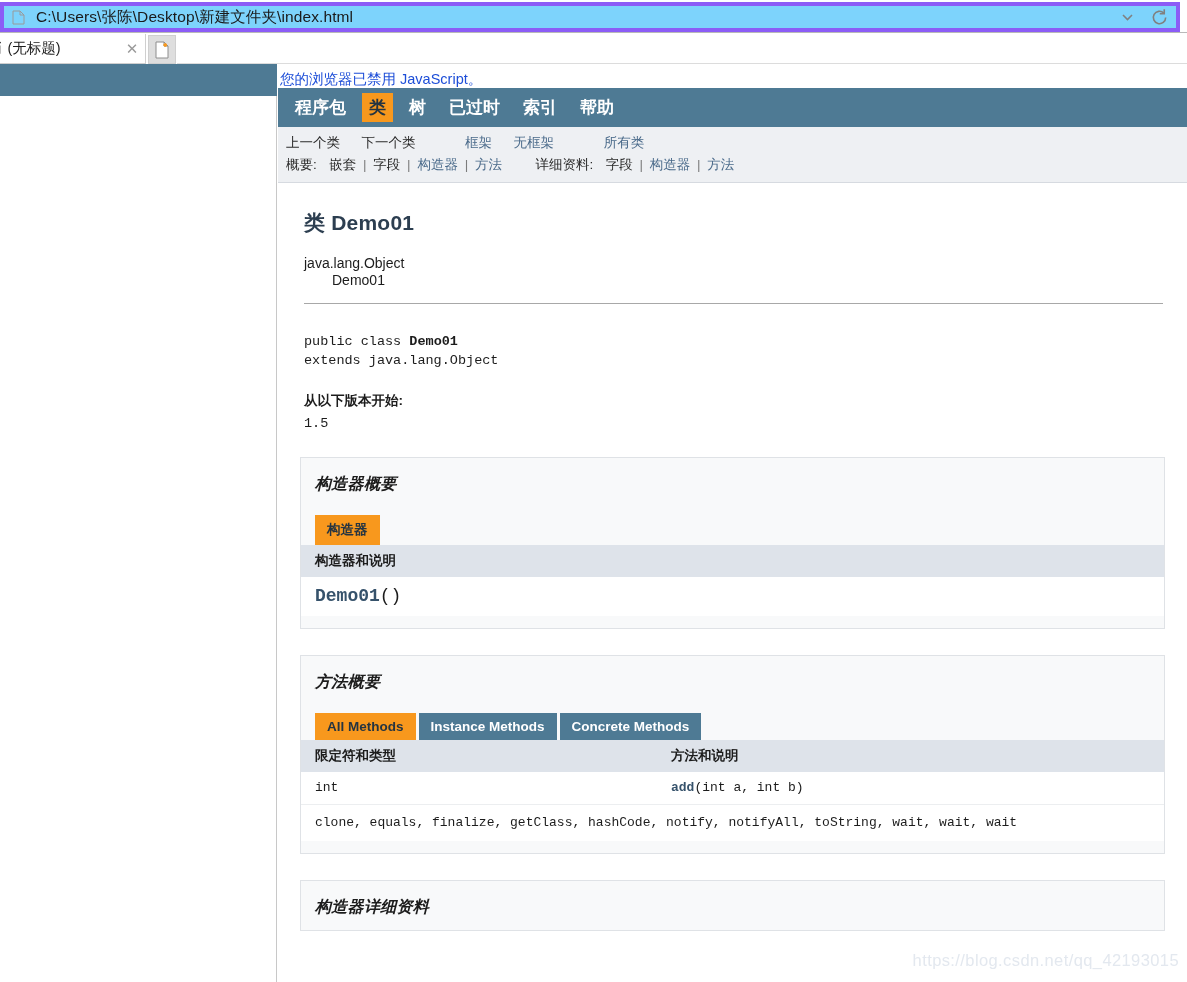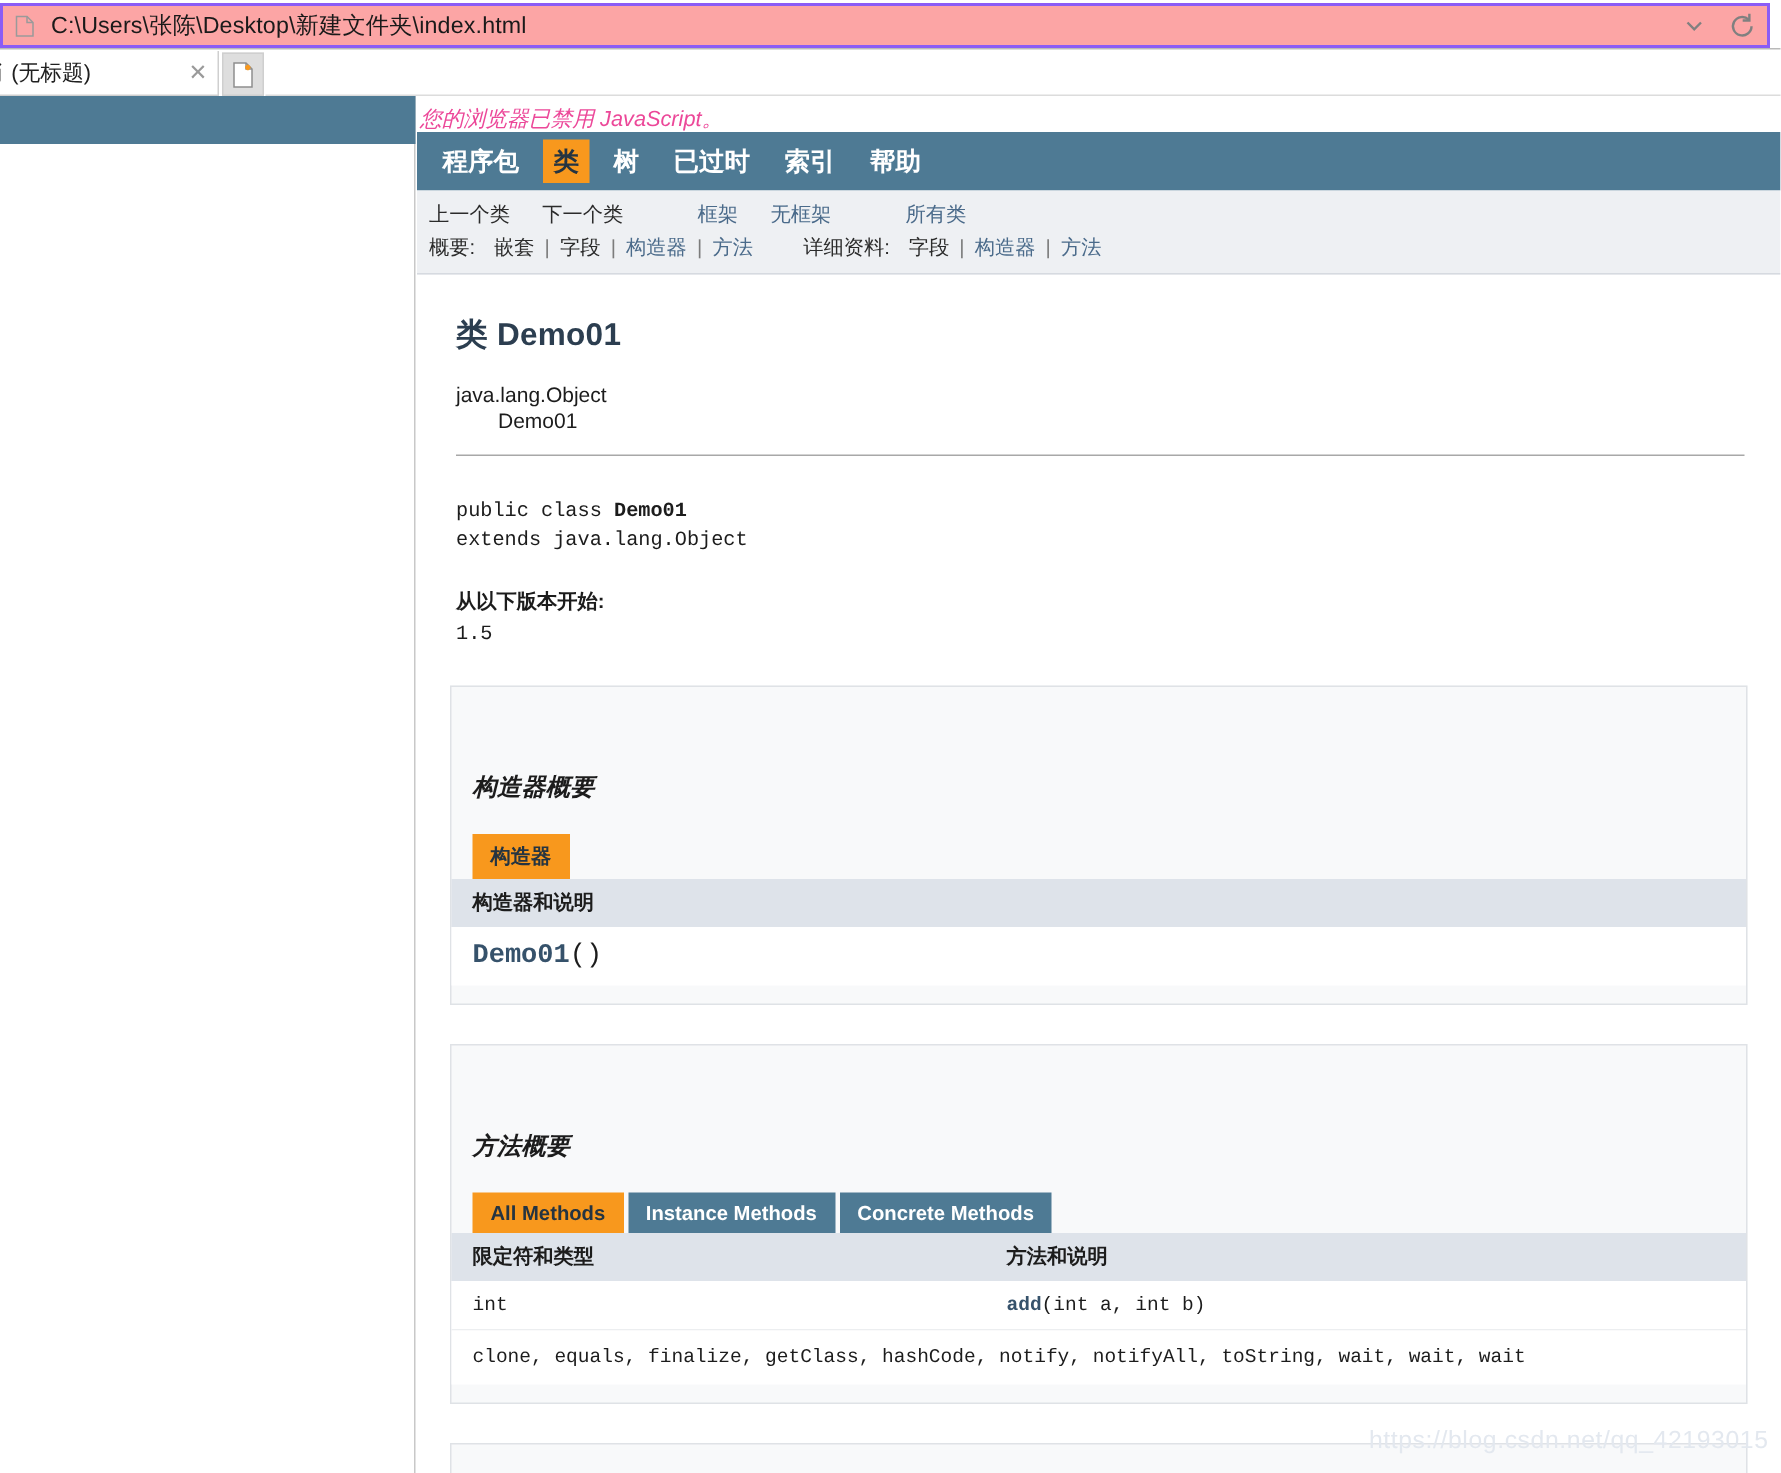--- a/index.html
+++ b/index.html
@@ -15,22 +15,22 @@
   .browser-addressbar {
     position: absolute; left: 0; top: 0;
     width: 1187px; height: 33px;
     background: #ffffff;
     border-bottom: 1px solid #b9b9b9;
     display: flex; align-items: center;
   }
   .addr-box {
     position: absolute; left: 0px; top: 2px;
     width: 1180px; height: 30px;
-    border: 2px solid #8b5cf6;
-    background: #fca5a5;
+    border: 4px solid #8b5cf6;
+    background: #7dd3fc;
     display: flex; align-items: center;
   }
   .addr-fav {
     width: 24px; margin-left: 2px;
     display: flex; align-items: center; justify-content: center;
     flex: 0 0 auto;
   }
   .addr-text {
     flex: 1 1 auto;
     font-size: 15.5px;
@@ -112,23 +112,22 @@
   .right-frame {
     position: absolute; left: 278px; top: 0;
     width: 909px; height: 918px;
     background: #ffffff;
     overflow: hidden;
   }
 
   .noscript {
     padding: 6px 0 4px 2px;
     font-size: 14.5px;
-    color: #ec4899;
+    color: #1d4ed8;
     height: 24px;
-    font-style: italic;
   }
 
   
   .topnav {
     background: #4E7A94;
     height: 39px;
     display: flex; align-items: center;
     padding-left: 10px;
   }
   .topnav-item {
@@ -227,21 +226,20 @@
     background: #f8f9fa;
     padding: 14px 0 12px 0;
   }
   .panel-title {
     font-size: 16px;
     font-weight: bold;
     font-style: italic;
     color: #1c1c1c;
     padding: 2px 0 0 14px;
     letter-spacing: 0.3px;
-    margin-top: 41px;
   }
   .tabrow {
     margin: 20px 0 0 14px;
     display: flex;
     align-items: flex-end;
   }
   .tabrow .tabbtn {
     font-size: 13.5px;
     font-weight: bold;
     padding: 6px 12px 6px 12px;

